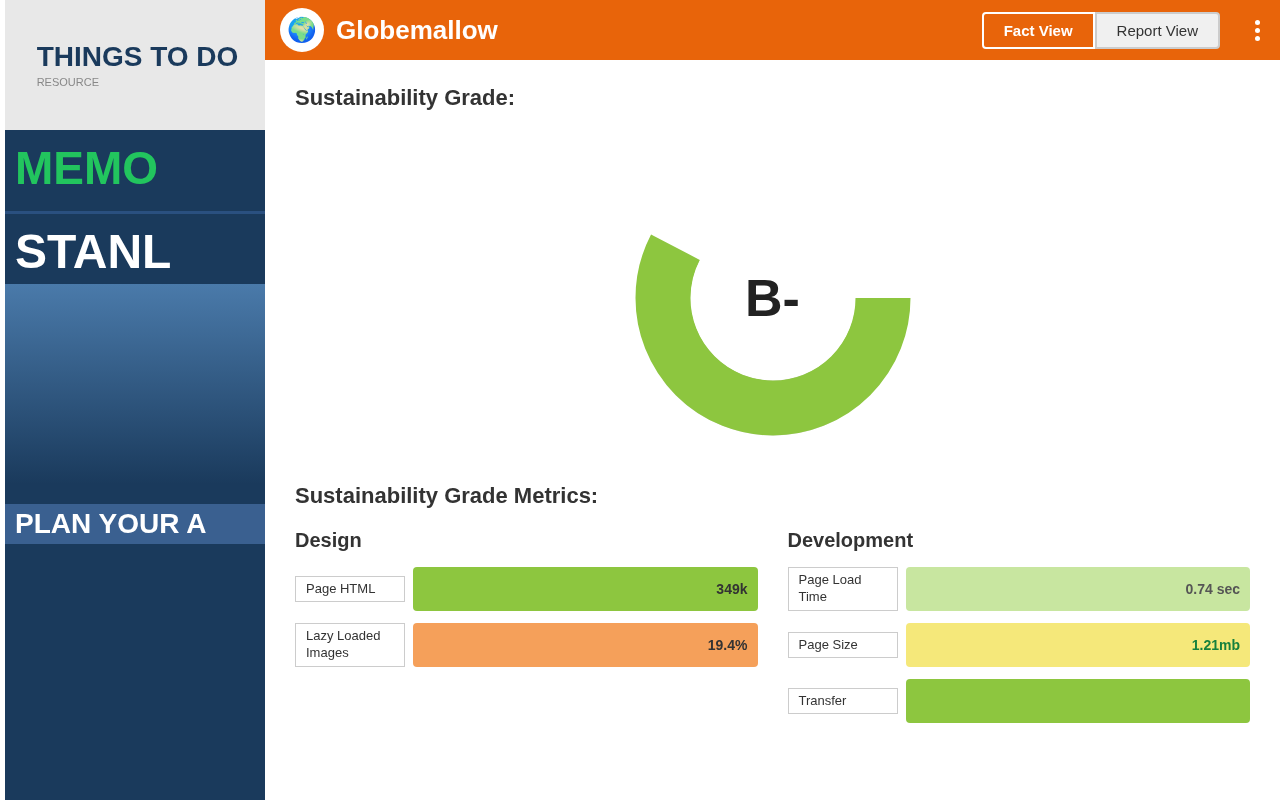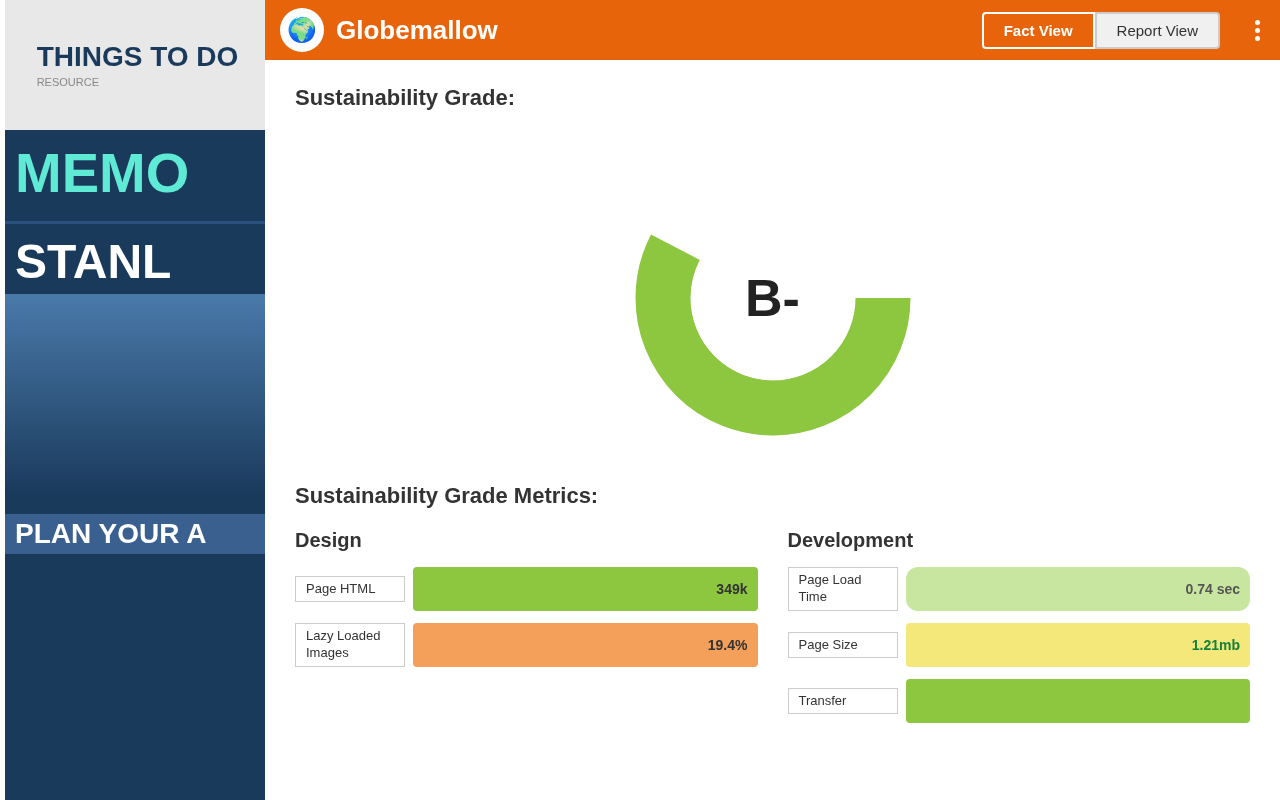--- a/index.html
+++ b/index.html
@@ -34,22 +34,22 @@
       color: #888;
       font-size: 11px;
       text-transform: uppercase;
       margin-top: 4px;
     }
     .preview-memo {
       background: #1a3a5c;
       padding: 15px 10px;
     }
     .preview-memo-text {
-      color: #5eead4;
-      font-size: 56px;
+      color: #22c55e;
+      font-size: 46px;
       font-weight: 900;
       text-transform: uppercase;
       line-height: 1;
     }
     .preview-stanl {
       background: #1a3a5c;
       padding: 5px 10px;
     }
     .preview-stanl-text {
       color: #fff;
@@ -246,21 +246,20 @@
     .bar-orange {
       background: #f5a05a;
     }
     .bar-yellow {
       background: #f5e87a;
       color: #15803d;
     }
     .bar-light-green {
       background: #c8e6a0;
       color: #555;
-      border-radius: 12px;
     }
   </style>
 </head>
 <body>
 
 <div class="website-preview">
   <div class="preview-top">
     <div>
       <div class="preview-things">THINGS TO DO</div>
       <div class="preview-resource">RESOURCE</div>

